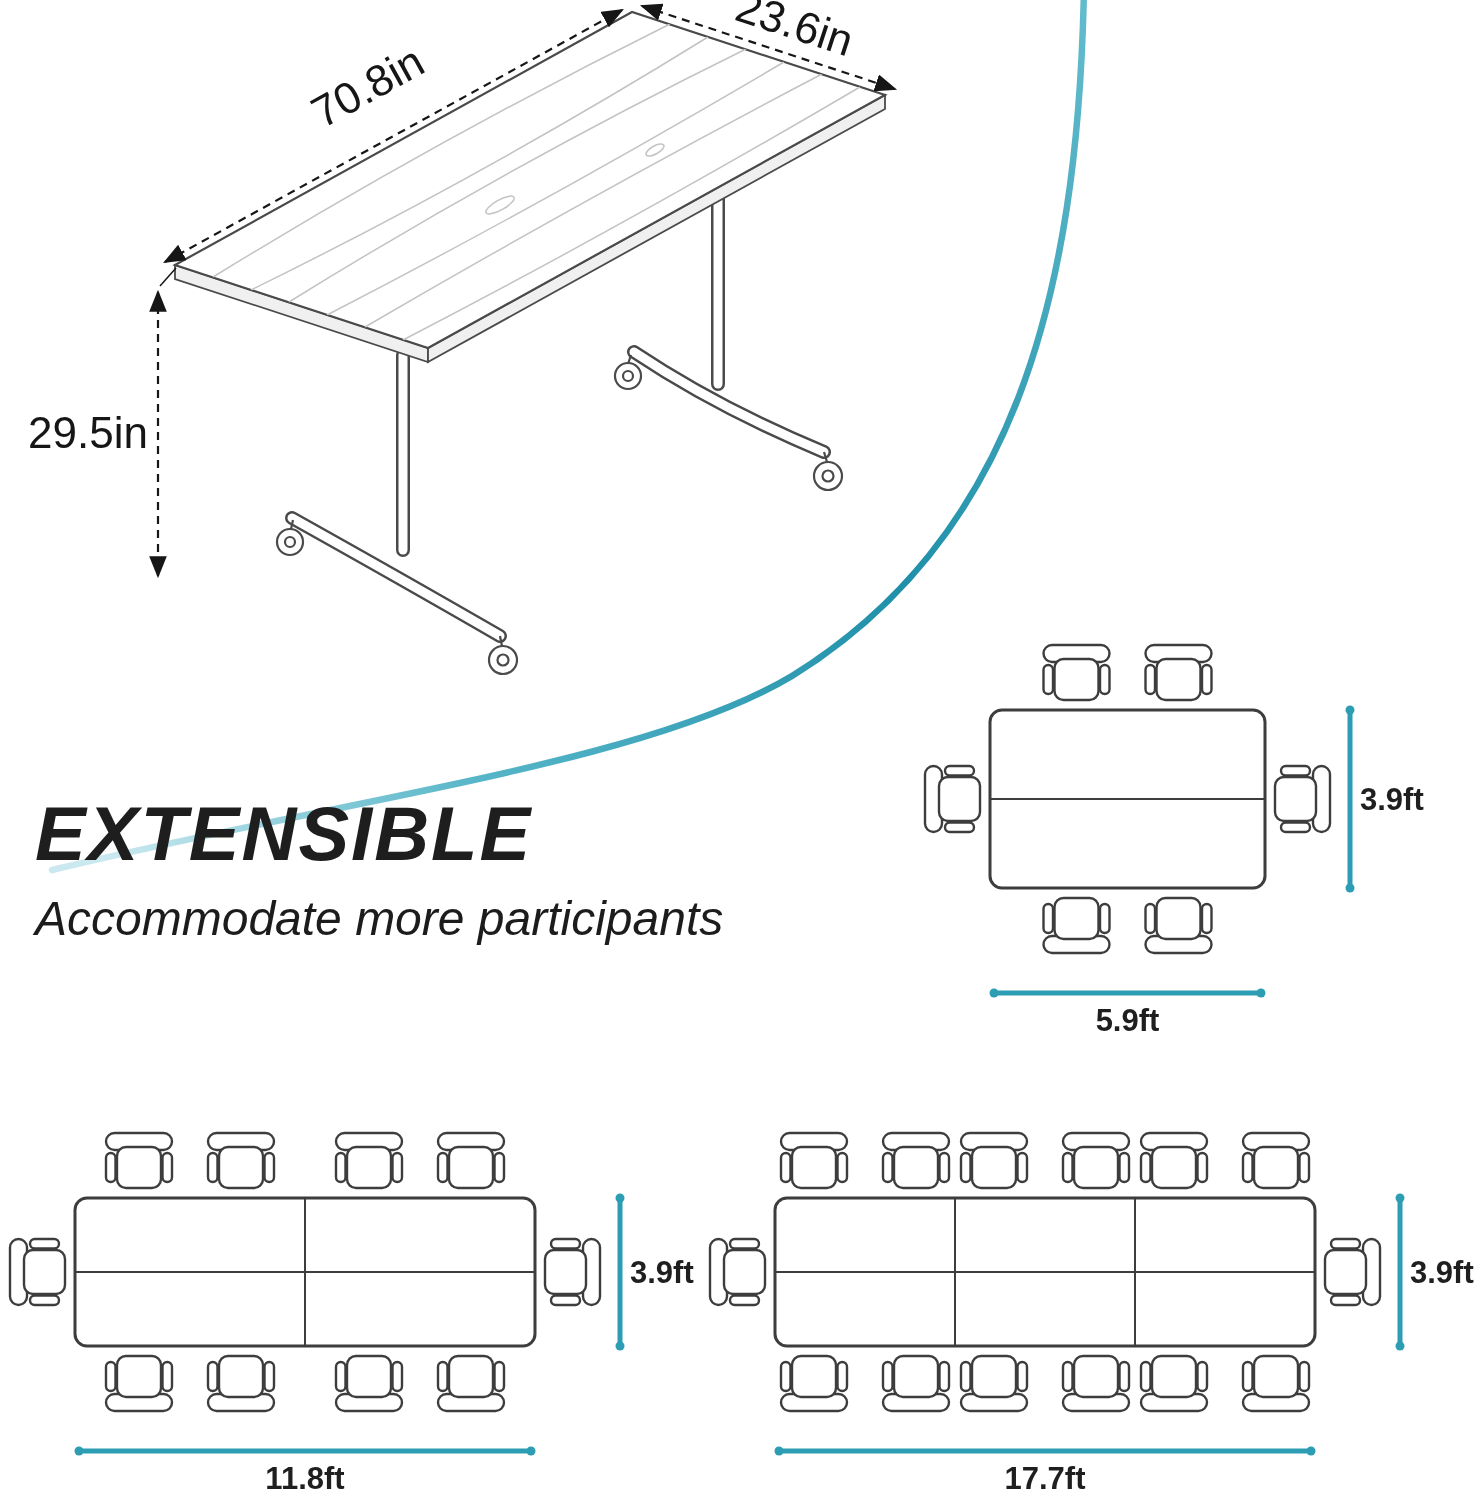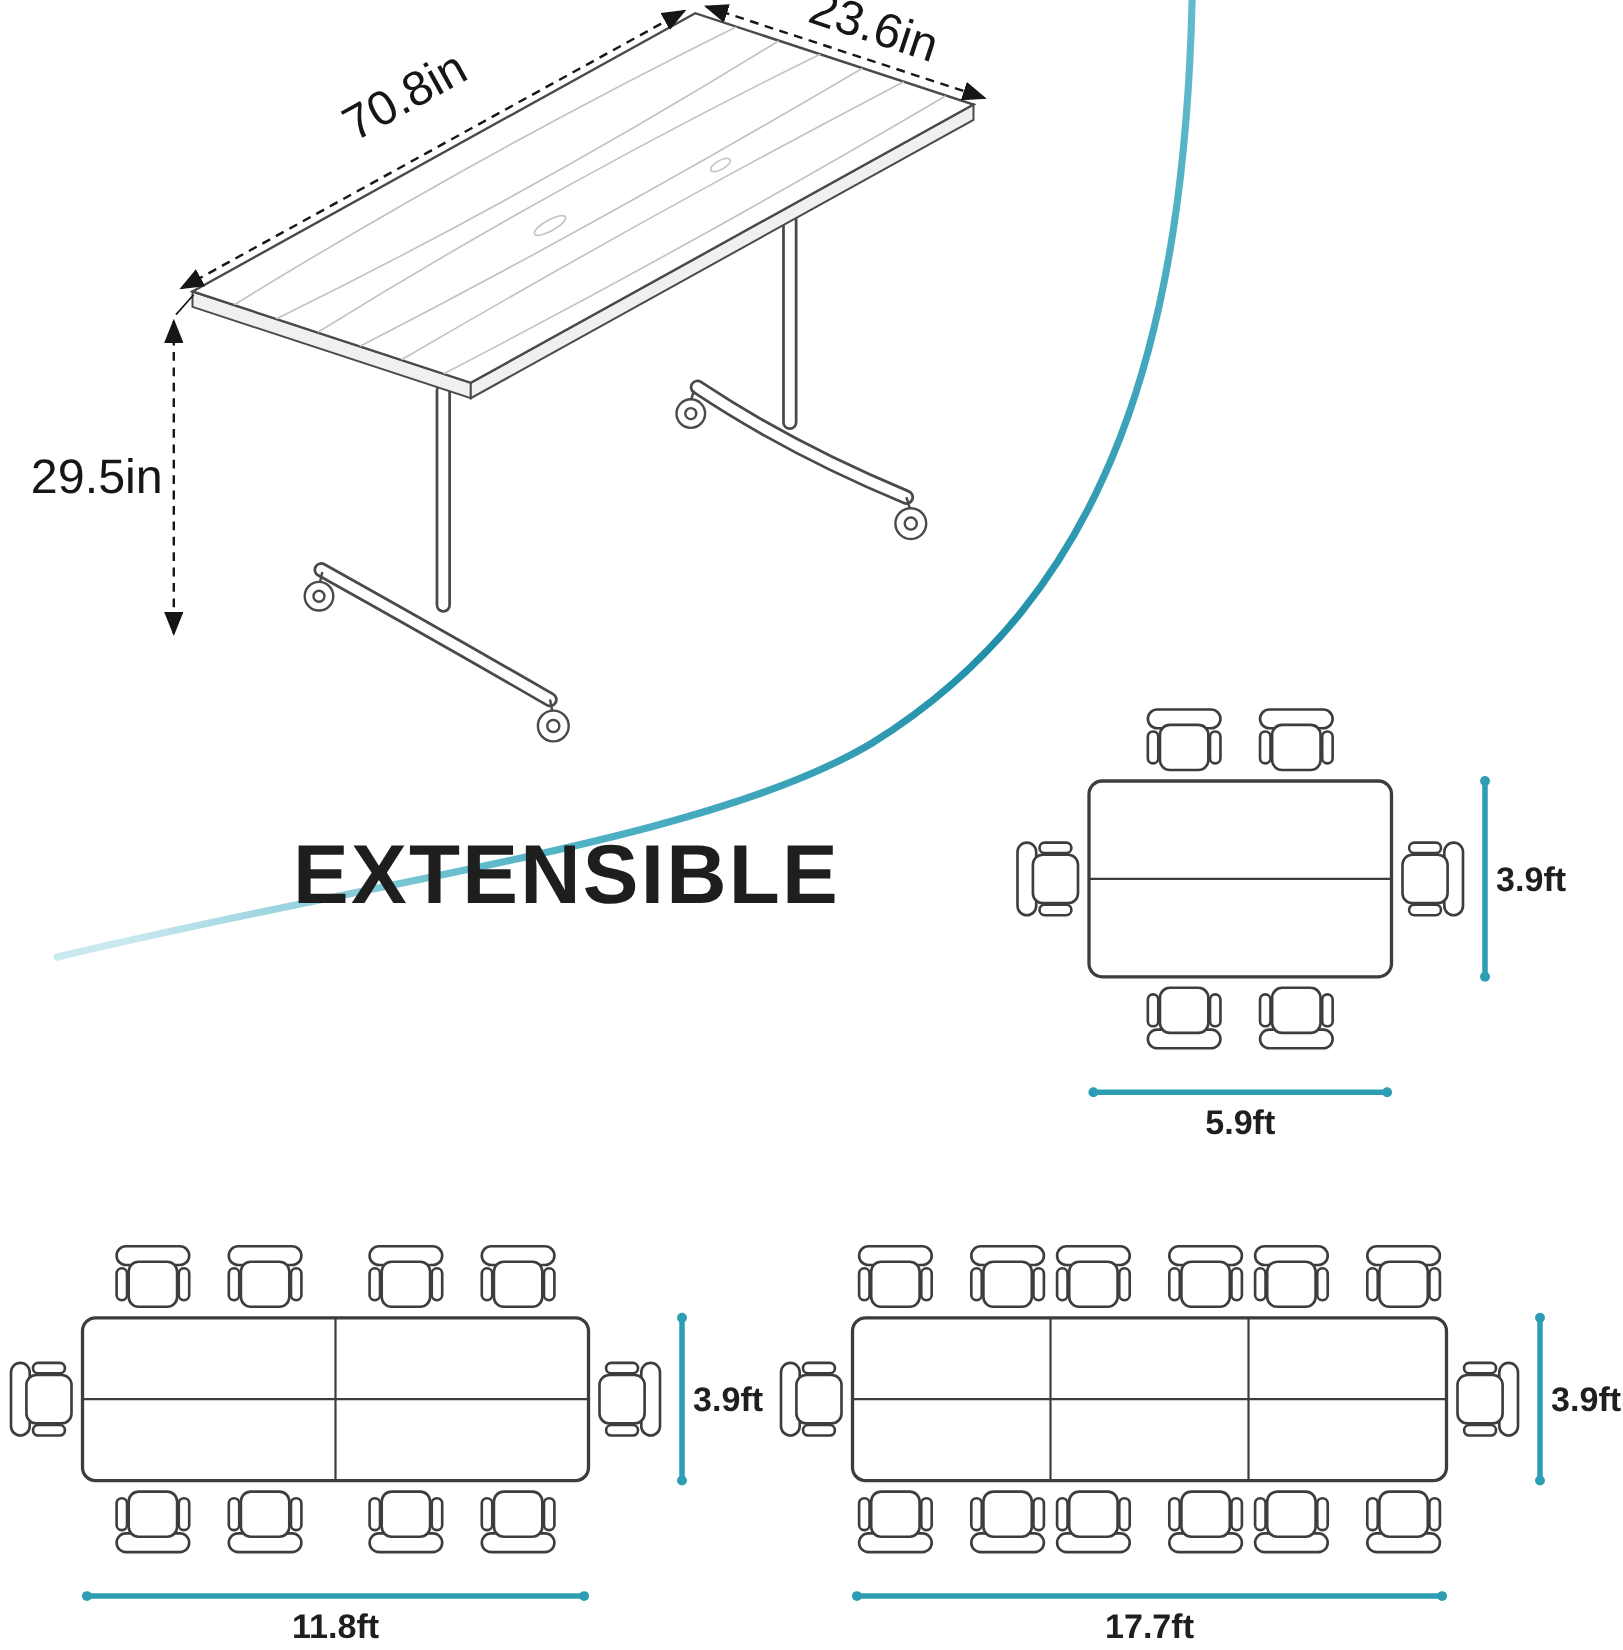--- a/index.html
+++ b/index.html
@@ -5,21 +5,21 @@
   html,body { margin:0; padding:0; background:#ffffff; }
   .canvas {
     position:relative; width:1475px; height:1500px; background:#ffffff;
     overflow:hidden; font-family:"Liberation Sans", sans-serif;
   }
   svg { position:absolute; left:0; top:0; }
   #arc-svg { z-index:1; pointer-events:none; }
   #hero-svg { z-index:2; }
   #layouts-svg { z-index:2; }
 
-  .title-block { position:absolute; z-index:3; left:35px; top:750px; width:960px; text-align:center; color:#1e1e1e; }
+  .title-block { position:absolute; z-index:3; left:35px; top:788px; width:960px; color:#1e1e1e;font-style:italic; }
   .t-line { font-weight:700; font-size:76px; letter-spacing:2px; line-height:1.22; white-space:nowrap; }
   .t-sub  { font-weight:400; font-size:48px; margin-top:10px; color:#1c1c1c; white-space:nowrap; }
 
   
   .edge   { fill:#ffffff; stroke:#4a4a4a; stroke-width:2.2; }
   .edgeband { fill:#f0f0f0; stroke:#4a4a4a; stroke-width:1.8; }
   .grain  { stroke:#c3c3c3; stroke-width:1.5; fill:none; }
   .tube-d { stroke:#4a4a4a; stroke-width:14; fill:none; stroke-linecap:round; }
   .tube-w { stroke:#ffffff; stroke-width:9;  fill:none; stroke-linecap:round; }
   .cast   { fill:#ffffff; stroke:#4a4a4a; stroke-width:2.2; }
@@ -113,20 +113,21 @@
     </g>
     <g>
       <line x1="176" y1="268" x2="160" y2="286" stroke="#161616" stroke-width="1.5"></line>
       <line class="dim" x1="158" y1="292" x2="158" y2="576" marker-start="url(#arrow)" marker-end="url(#arrow)"></line>
       <text class="dim-label" x="88" y="448" text-anchor="middle">29.5in</text>
     </g>
   </svg>
 
   <div class="title-block">
     <div class="t-line">EXTENSIBLE</div>
+    <div class="t-sub">Accommodate more participants</div>
   </div>
 
   <svg id="layouts-svg" width="1475" height="1500" viewBox="0 0 1475 1500">
       <g>
         <rect x="990" y="710" width="275" height="178" rx="12" style="stroke:#3d3d3d;stroke-width:3;fill:#ffffff"></rect>
         <line x1="990" y1="799" x2="1265" y2="799" style="stroke:#3d3d3d;stroke-width:2"></line>
         <g transform="translate(1076.5,673) rotate(0)">
           <rect x="-33" y="-28" width="66" height="17" rx="8.5" style="stroke:#3d3d3d;stroke-width:2.4;fill:#ffffff"></rect>
           <rect x="-33" y="-8" width="9.5" height="29" rx="4.7" style="stroke:#3d3d3d;stroke-width:2.4;fill:#ffffff"></rect>
           <rect x="23.5" y="-8" width="9.5" height="29" rx="4.7" style="stroke:#3d3d3d;stroke-width:2.4;fill:#ffffff"></rect>

